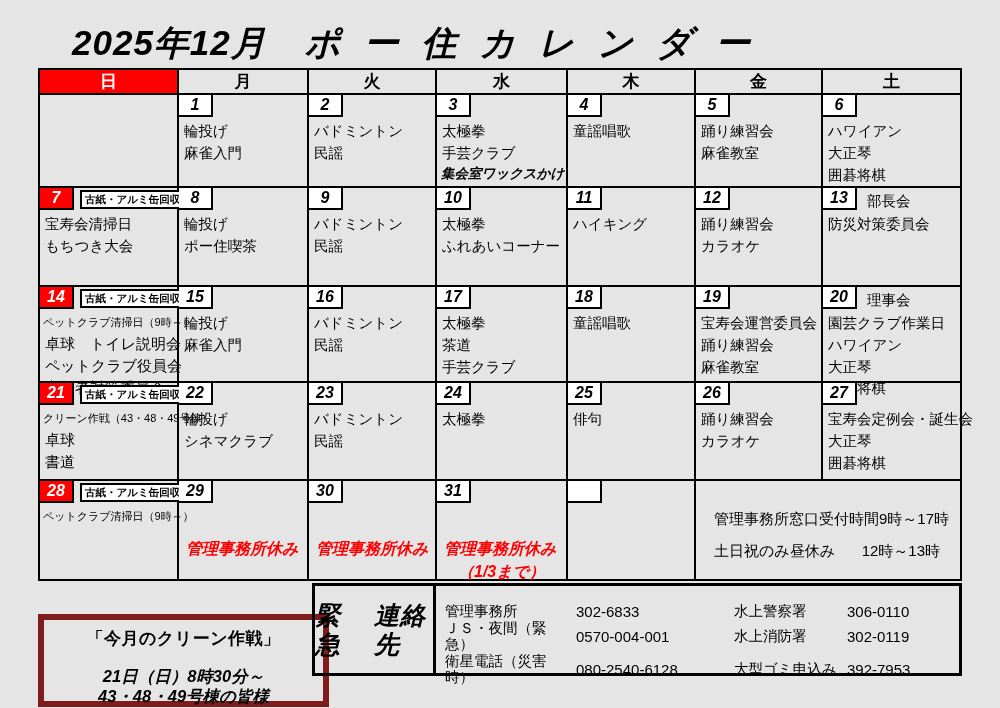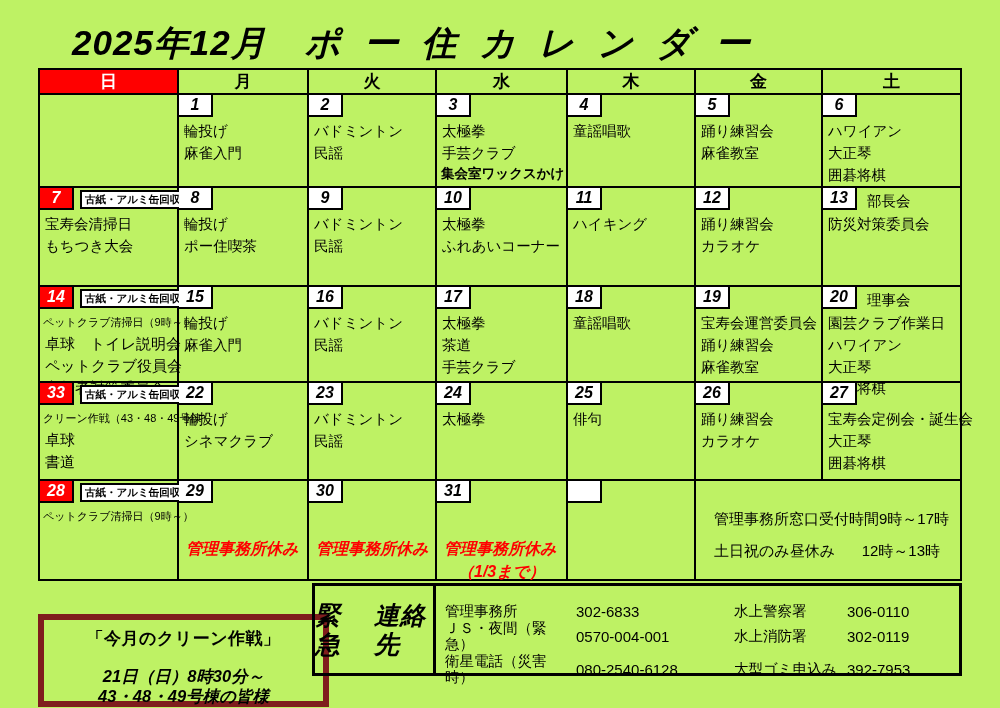--- a/index.html
+++ b/index.html
@@ -1,20 +1,20 @@
 <!DOCTYPE html>
 <html><head>
 <meta charset="utf-8">
 <style>
   * { box-sizing: border-box; margin: 0; padding: 0; }
   html,body { background:#fff; }
   .page {
     position: relative;
     width: 1000px; height: 708px;
-    background: #bef264;
+    background: #e5e5e5;
     color: #000;
     font-family: "Liberation Sans", "DejaVu Sans", sans-serif;
     overflow: hidden;
   }
   
   .title {
     position: absolute; top: 20px; left: 72px;
     font-style: italic; font-weight: bold; font-size: 35px;
     white-space: nowrap; letter-spacing: 1px;
   }
@@ -60,21 +60,21 @@
   .sidelabel {
     position: absolute; top: 4px; left: 44px;
     font-size: 14.5px; white-space: nowrap;
   }
   .events { margin: 26px 0 0 5px; font-size: 14.5px; line-height: 1.5; }
   .event { white-space: nowrap; }
   .smallnote { margin: 28px 0 0 3px; font-size: 11px; white-space: nowrap; }
   .smallnote + .events { margin-top: 3px; font-size: 15px; line-height: 1.45; }
   .bottomnote {
     position: absolute; bottom: 3px; left: 4px;
-    font-weight: bold; font-size: 13.5px;
+    font-weight: bold; font-style: italic; font-size: 13.5px;
     white-space: nowrap;
   }
   .closed {
     position: absolute; top: 56px; left: 7px;
     color: #ff0000; font-weight: bold; font-style: italic;
     font-size: 16px; line-height: 1.45; white-space: nowrap;
   }
   .closed .cont { padding-left: 14px; }
   .officecell {
     display: flex; flex-direction: column; justify-content: space-around;
@@ -272,21 +272,21 @@
         <div class="daybox">20</div>
         <div class="sidelabel">理事会</div>
         <div class="events">
           <div class="event">園芸クラブ作業日</div>
           <div class="event">ハワイアン</div>
           <div class="event">大正琴</div>
           <div class="event">囲碁将棋</div>
         </div>
       </div>
       <div class="cell sunday">
-        <div class="daybox">33</div>
+        <div class="daybox">21</div>
         <div class="badge">古紙・アルミ缶回収</div>
         <div class="smallnote">クリーン作戦（43・48・49号棟）</div>
         <div class="events">
           <div class="event">卓球</div>
           <div class="event">書道</div>
         </div>
       </div>
       <div class="cell">
         <div class="daybox">22</div>
         <div class="events">

